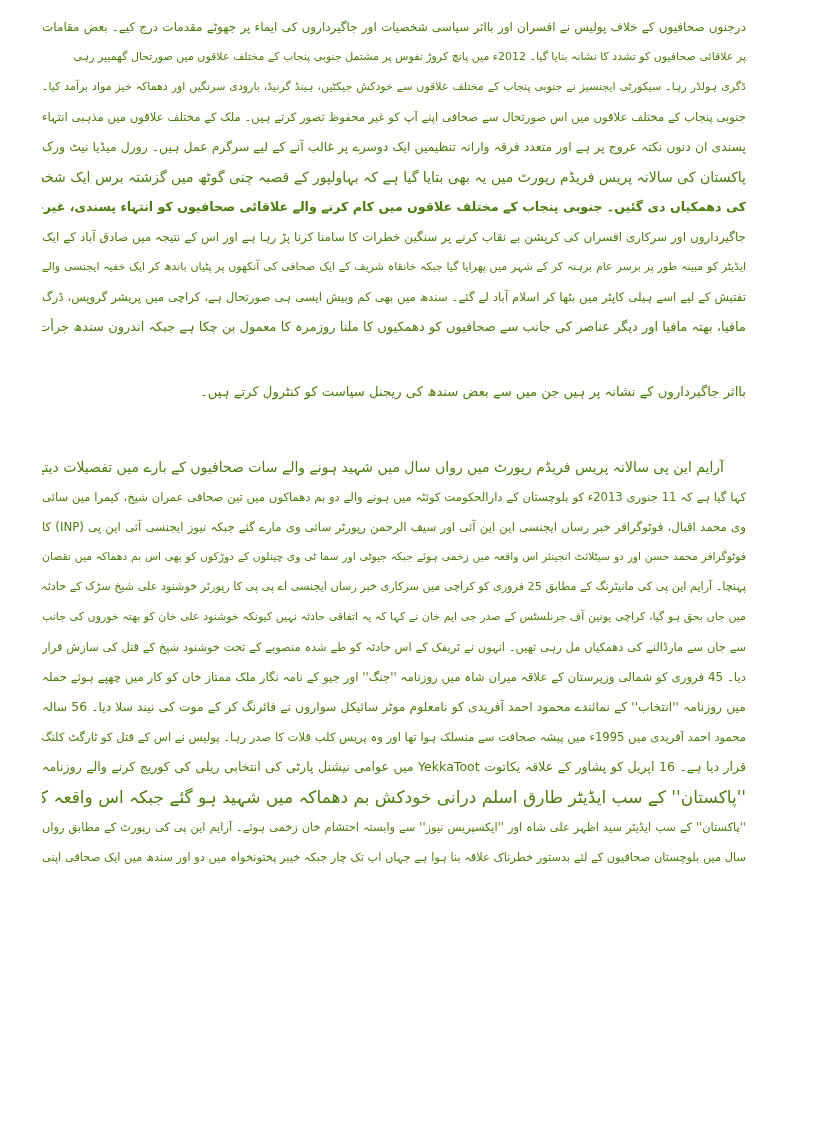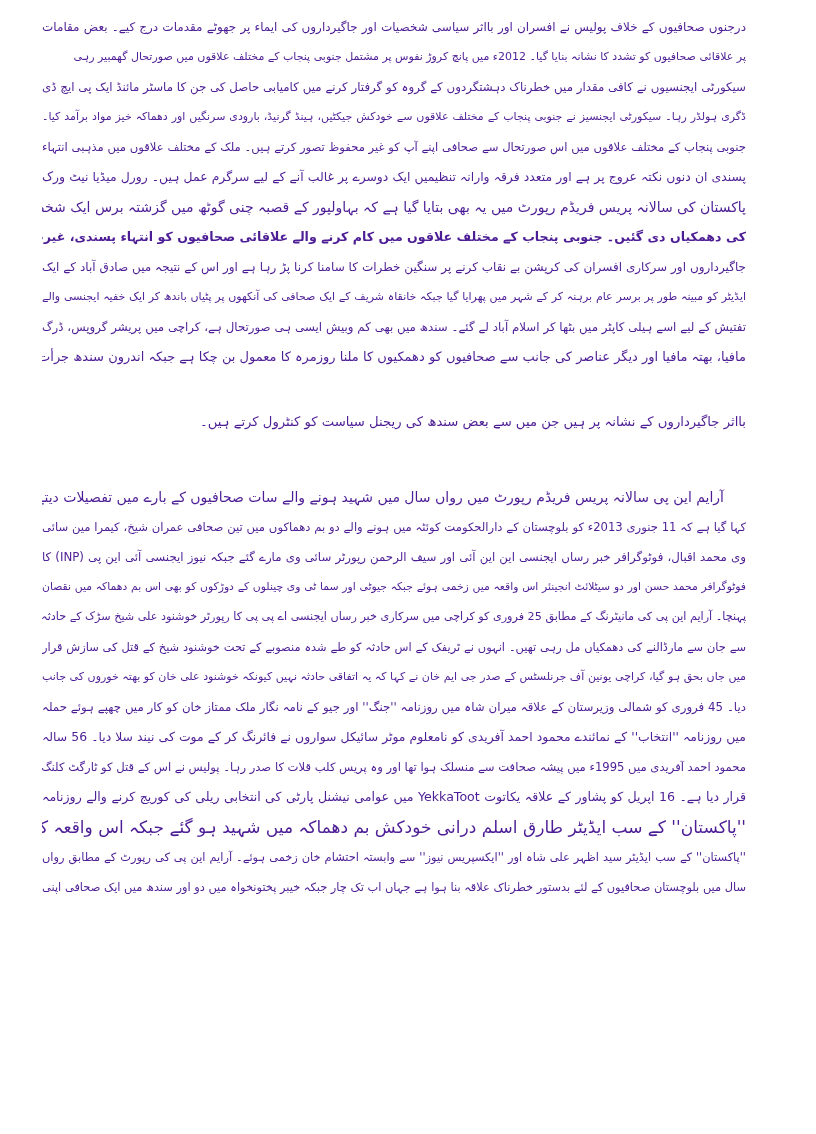--- a/index.html
+++ b/index.html
@@ -1,60 +1,59 @@
 <!DOCTYPE html>
 <html><head>
 <meta charset="utf-8">
 <style>
   html, body { margin: 0; padding: 0; background: #ffffff; }
   body { width: 816px; height: 1134px; position: relative; overflow: hidden; }
   .page {
     position: absolute; left: 42px; top: 12px; width: 704px;
     direction: rtl;
     font-family: "DejaVu Sans", sans-serif;
-    color: #4c1d95;
+    color: #4d7c0f;
   }
   .line {
     height: 30px; line-height: 30px;
     font-size: 13.2px;
     white-space: nowrap;
     text-align: justify;
     text-align-last: justify;
     overflow: hidden;
   }
   .line.last { text-align-last: right; margin-top: 35px; }
   .line.indent { padding-right: 22px; }
 </style>
 </head>
 <body>
 
 <div class="page" id="page">
     <div>
       <div class="line" style="font-size: 12px;">درجنوں صحافیوں کے خلاف پولیس نے افسران اور بااثر سیاسی شخصیات اور جاگیرداروں کی ایماء پر جھوٹے مقدمات درج کیے۔ بعض مقامات</div>
       <div class="line" style="font-size: 11px; margin-left: 29px;">پر علاقائی صحافیوں کو تشدد کا نشانہ بنایا گیا۔ 2012ء میں پانچ کروڑ نفوس پر مشتمل جنوبی پنجاب کے مختلف علاقوں میں صورتحال گھمبیر رہی جہاں</div>
-      <div class="line" style="font-size: 11.8px;">سیکورٹی ایجنسیوں نے کافی مقدار میں خطرناک دہشتگردوں کے گروہ کو گرفتار کرنے میں کامیابی حاصل کی جن کا ماسٹر مائنڈ ایک پی ایچ ڈی</div>
       <div class="line" style="font-size: 11px;">ڈگری ہولڈر رہا۔ سیکورٹی ایجنسیز نے جنوبی پنجاب کے مختلف علاقوں سے خودکش جیکٹیں، ہینڈ گرنیڈ، بارودی سرنگیں اور دھماکہ خیز مواد برآمد کیا۔</div>
       <div class="line" style="font-size: 11.6px;">جنوبی پنجاب کے مختلف علاقوں میں اس صورتحال سے صحافی اپنے آپ کو غیر محفوظ تصور کرتے ہیں۔ ملک کے مختلف علاقوں میں مذہبی انتہاء</div>
       <div class="line" style="font-size: 12.4px;">پسندی ان دنوں نکتہ عروج پر ہے اور متعدد فرقہ وارانہ تنظیمیں ایک دوسرے پر غالب آنے کے لیے سرگرم عمل ہیں۔ رورل میڈیا نیٹ ورک</div>
       <div class="line" style="font-size: 14px;">پاکستان کی سالانہ پریس فریڈم رپورٹ میں یہ بھی بتایا گیا ہے کہ بہاولپور کے قصبہ چنی گوٹھ میں گزشتہ برس ایک شخص کو زندہ جلا دیا گیا جہاں انتہاء</div>
       <div class="line" style="font-size: 12.6px; font-weight: bold;">کی دھمکیاں دی گئیں۔ جنوبی پنجاب کے مختلف علاقوں میں کام کرنے والے علاقائی صحافیوں کو انتہاء پسندی، غیرت کے نام پر قتل اور</div>
       <div class="line" style="font-size: 12px;">جاگیرداروں اور سرکاری افسران کی کرپشن بے نقاب کرنے پر سنگین خطرات کا سامنا کرنا پڑ رہا ہے اور اس کے نتیجہ میں صادق آباد کے ایک</div>
       <div class="line" style="font-size: 11px;">ایڈیٹر کو مبینہ طور پر برسر عام برہنہ کر کے شہر میں پھرایا گیا جبکہ خانقاہ شریف کے ایک صحافی کی آنکھوں پر پٹیاں باندھ کر ایک خفیہ ایجنسی والے</div>
       <div class="line" style="font-size: 11.8px;">تفتیش کے لیے اسے ہیلی کاپٹر میں بٹھا کر اسلام آباد لے گئے۔ سندھ میں بھی کم وبیش ایسی ہی صورتحال ہے، کراچی میں پریشر گروپس، ڈرگ</div>
       <div class="line" style="font-size: 13px;">مافیا، بھتہ مافیا اور دیگر عناصر کی جانب سے صحافیوں کو دھمکیوں کا ملنا روزمرہ کا معمول بن چکا ہے جبکہ اندرون سندھ جرأت مند صحافی لینڈ مافیا اور</div>
       <div class="line last" style="font-size: 13.2px;">بااثر جاگیرداروں کے نشانہ پر ہیں جن میں سے بعض سندھ کی ریجنل سیاست کو کنٹرول کرتے ہیں۔</div>
     </div>
     <div>
       <div class="line indent" style="font-size: 14px; margin-top: 45px;">آرایم این پی سالانہ پریس فریڈم رپورٹ میں رواں سال میں شہید ہونے والے سات صحافیوں کے بارے میں تفصیلات دیتے ہوئے</div>
       <div class="line" style="font-size: 11.6px;">کہا گیا ہے کہ 11 جنوری 2013ء کو بلوچستان کے دارالحکومت کوئٹہ میں ہونے والے دو بم دھماکوں میں تین صحافی عمران شیخ، کیمرا مین سائی</div>
       <div class="line" style="font-size: 11.8px;">وی محمد اقبال، فوٹوگرافر خبر رساں ایجنسی این این آئی اور سیف الرحمن رپورٹر سائی وی مارے گئے جبکہ نیوز ایجنسی آئی این پی (INP) کا</div>
       <div class="line" style="font-size: 10.8px;">فوٹوگرافر محمد حسن اور دو سیٹلائٹ انجینئر اس واقعہ میں زخمی ہوئے جبکہ جیوٹی اور سما ٹی وی چینلوں کے دوڑکوں کو بھی اس بم دھماکہ میں نقصان</div>
       <div class="line" style="font-size: 11.2px;">پہنچا۔ آرایم این پی کی مانیٹرنگ کے مطابق 25 فروری کو کراچی میں سرکاری خبر رساں ایجنسی اے پی پی کا رپورٹر خوشنود علی شیخ سڑک کے حادثہ</div>
+      <div class="line" style="font-size: 11px;">میں جاں بحق ہو گیا، کراچی یونین آف جرنلسٹس کے صدر جی ایم خان نے کہا کہ یہ اتفاقی حادثہ نہیں کیونکہ خوشنود علی خان کو بھتہ خوروں کی جانب</div>
       <div class="line" style="font-size: 11.4px;">سے جان سے مارڈالنے کی دھمکیاں مل رہی تھیں۔ انہوں نے ٹریفک کے اس حادثہ کو طے شدہ منصوبے کے تحت خوشنود شیخ کے قتل کی سازش قرار</div>
-      <div class="line" style="font-size: 11px;">میں جاں بحق ہو گیا، کراچی یونین آف جرنلسٹس کے صدر جی ایم خان نے کہا کہ یہ اتفاقی حادثہ نہیں کیونکہ خوشنود علی خان کو بھتہ خوروں کی جانب</div>
       <div class="line" style="font-size: 11.8px;">دیا۔ 45 فروری کو شمالی وزیرستان کے علاقہ میران شاہ میں روزنامہ ''جنگ'' اور جیو کے نامہ نگار ملک ممتاز خان کو کار میں چھپے ہوئے حملہ</div>
       <div class="line" style="font-size: 12.4px;">میں روزنامہ ''انتخاب'' کے نمائندے محمود احمد آفریدی کو نامعلوم موٹر سائیکل سواروں نے فائرنگ کر کے موت کی نیند سلا دیا۔ 56 سالہ</div>
       <div class="line" style="font-size: 11.6px;">محمود احمد آفریدی میں 1995ء میں پیشہ صحافت سے منسلک ہوا تھا اور وہ پریس کلب قلات کا صدر رہا۔ پولیس نے اس کے قتل کو ٹارگٹ کلنگ</div>
       <div class="line" style="font-size: 12.6px;">قرار دیا ہے۔ 16 اپریل کو پشاور کے علاقہ یکاتوت YekkaToot میں عوامی نیشنل پارٹی کی انتخابی ریلی کی کوریج کرنے والے روزنامہ</div>
       <div class="line" style="font-size: 17px;">''پاکستان'' کے سب ایڈیٹر طارق اسلم درانی خودکش بم دھماکہ میں شہید ہو گئے جبکہ اس واقعہ کی کوریج کرنے والے دیگر دو صحافی روزنامہ</div>
       <div class="line" style="font-size: 11.4px;">''پاکستان'' کے سب ایڈیٹر سید اظہر علی شاہ اور ''ایکسپریس نیوز'' سے وابستہ احتشام خان زخمی ہوئے۔ آرایم این پی کی رپورٹ کے مطابق رواں</div>
       <div class="line" style="font-size: 11.4px;">سال میں بلوچستان صحافیوں کے لئے بدستور خطرناک علاقہ بنا ہوا ہے جہاں اب تک چار جبکہ خیبر پختونخواہ میں دو اور سندھ میں ایک صحافی اپنی</div>
     </div>
   </div>
 

